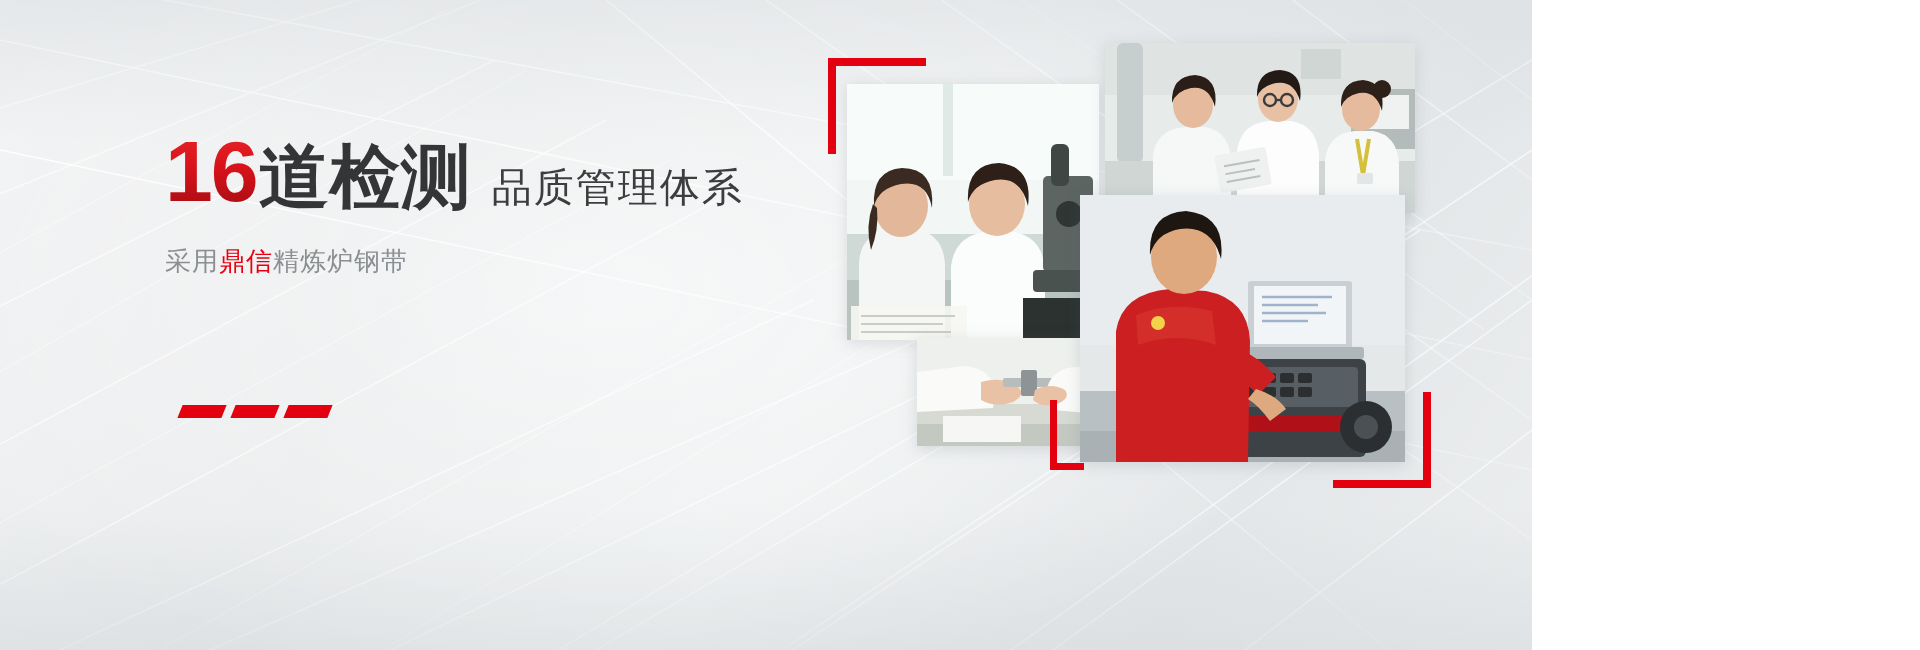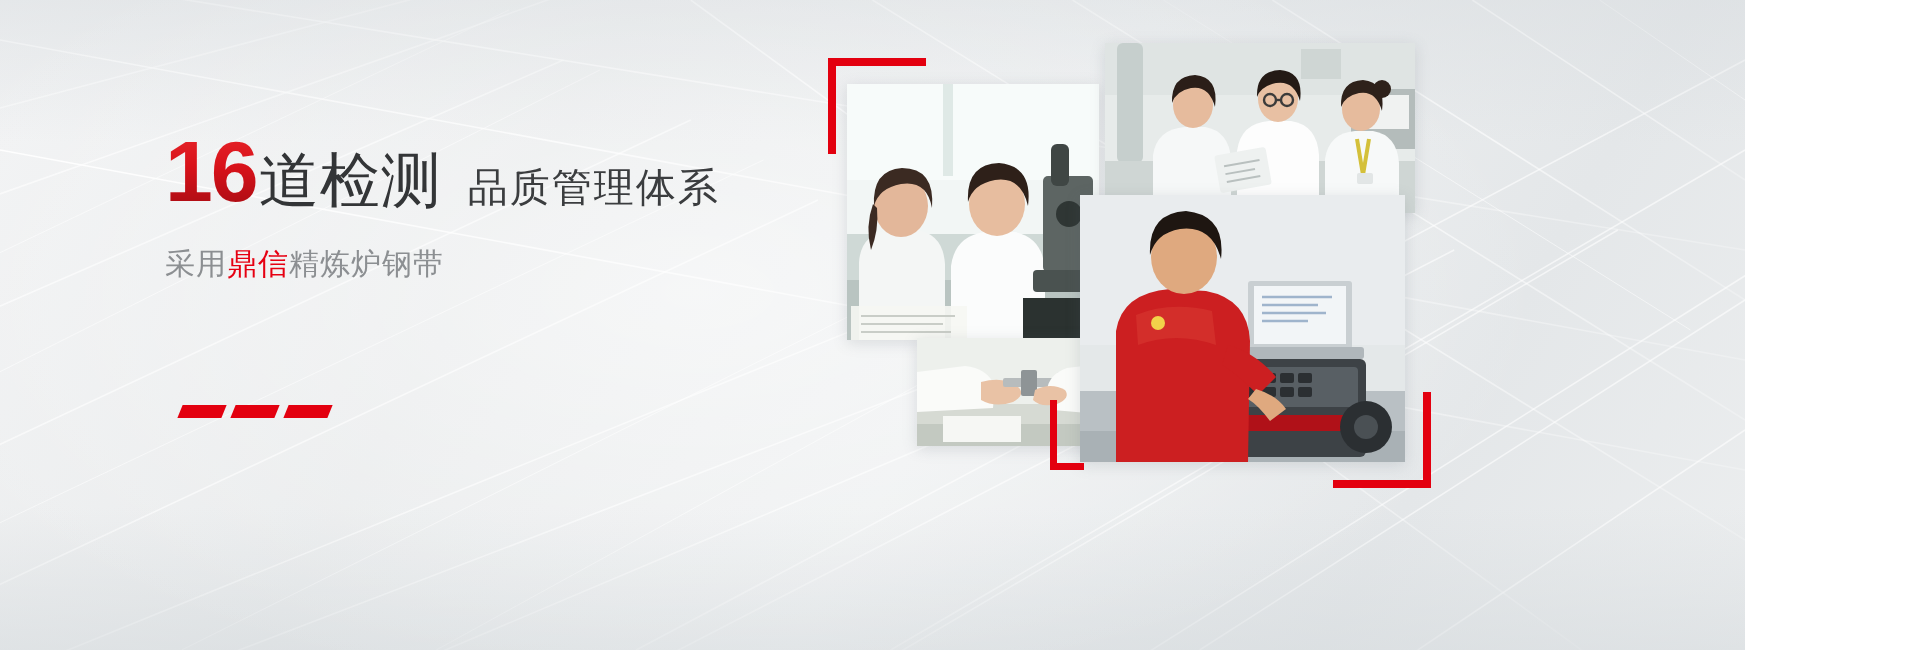--- a/index.html
+++ b/index.html
@@ -3,21 +3,21 @@
 <meta charset="utf-8">
 <style>
   html, body {
     margin: 0; padding: 0;
     width: 1920px; height: 650px;
     overflow: hidden;
     font-family: "Liberation Sans", "DejaVu Sans", sans-serif;
   }
   #banner {
     position: relative;
-    width: 1745px; height: 650px;
+    width: 1532px; height: 650px;
     background: linear-gradient(120deg, #f2f3f4 0%, #e9ebec 30%, #eef0f1 55%, #e4e7e9 80%, #eceeef 100%);
     overflow: hidden;
   }
   
   .bg-lines { position: absolute; inset: 0; }
   .bg-lines svg { width: 100%; height: 100%; display: block; }
 
   .vignette {
     position: absolute; inset: 0;
     background:
@@ -44,40 +44,40 @@
     letter-spacing: -2px;
     background: linear-gradient(180deg, #e8262b 0%, #d8121a 45%, #a50c13 100%);
     -webkit-background-clip: text;
     background-clip: text;
     color: transparent;
     -webkit-text-fill-color: transparent;
     text-shadow: none;
     font-family: "Liberation Sans", sans-serif;
   }
   .hl-main {
-    font-size: 60px;
-    font-weight: normal;
+    font-size: 70px;
+    font-weight: bold;
     color: #333537;
     letter-spacing: 1px;
     margin-left: 2px;
     font-family: "DejaVu Sans", "Liberation Sans", sans-serif;
   }
   .hl-sub {
     font-size: 40px;
     color: #3b3d3f;
     letter-spacing: 2px;
-    margin-left: 26px;
+    margin-left: 20px;
     font-weight: normal;
     font-family: "DejaVu Sans", "Liberation Sans", sans-serif;
     text-align: right;
   }
 
   .sublines { margin-top: 28px; }
   .subline {
-    font-size: 30px;
+    font-size: 26px;
     color: #8c8f92;
     letter-spacing: 1px;
     line-height: 1.48;
     white-space: nowrap;
     font-family: "DejaVu Sans", "Liberation Sans", sans-serif;
   }
   .subline .accent { color: #e60012; }
 
   
   .dashes {

